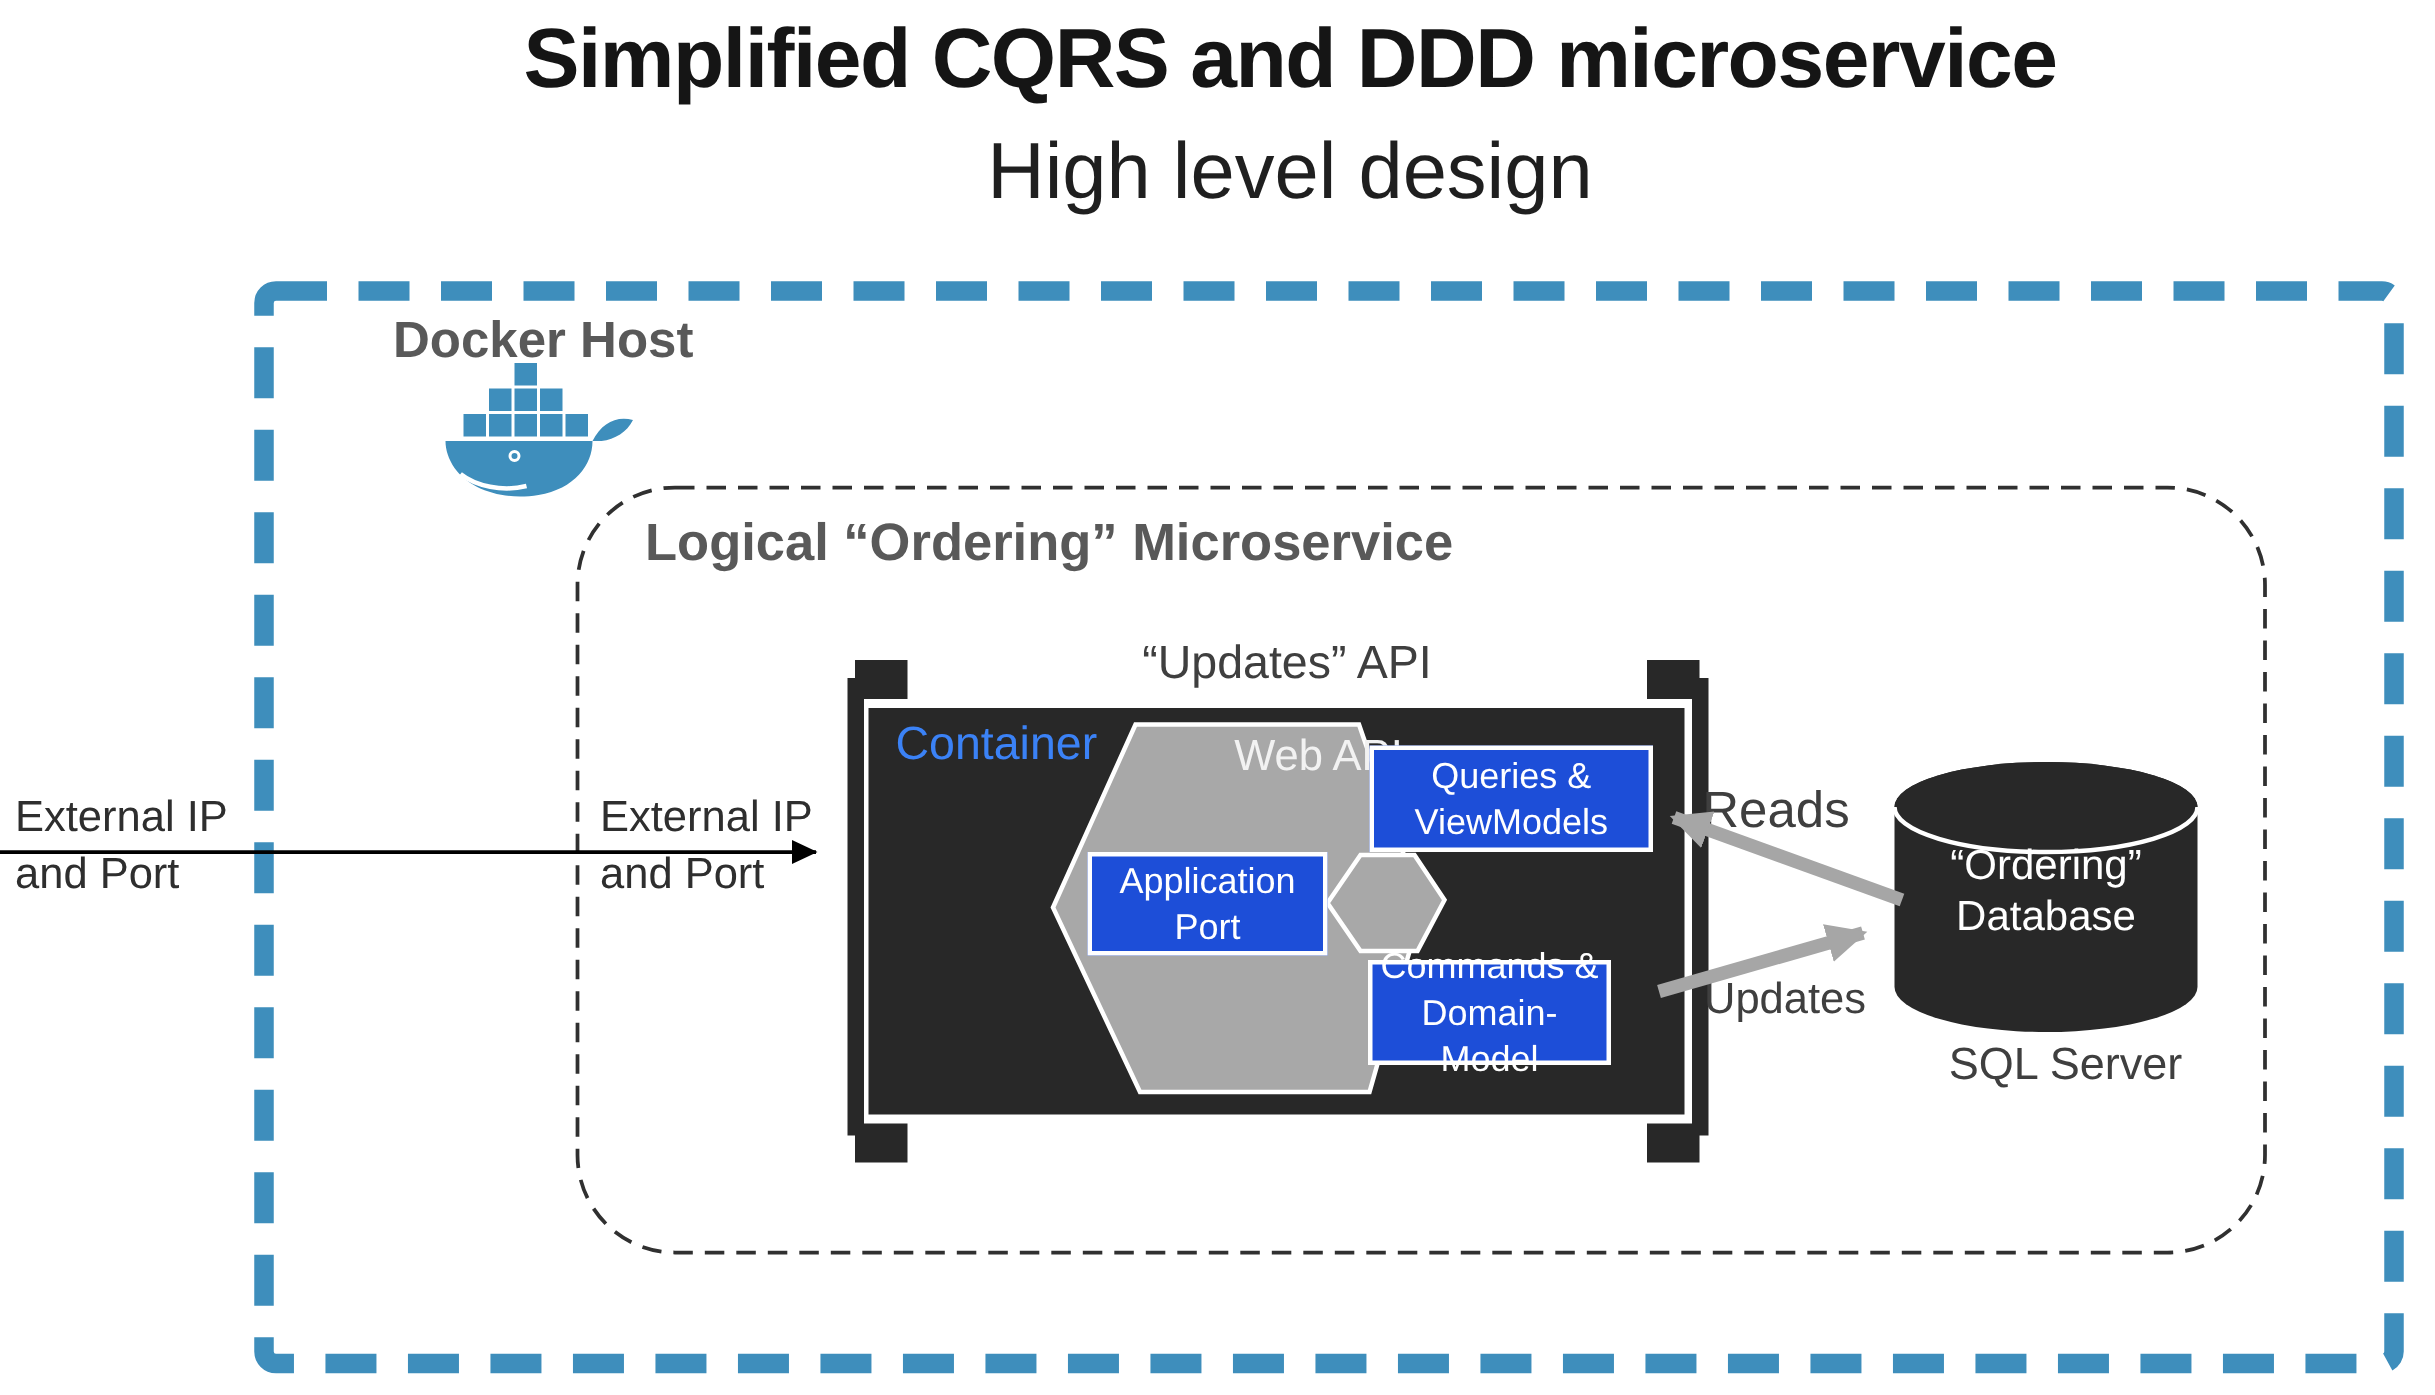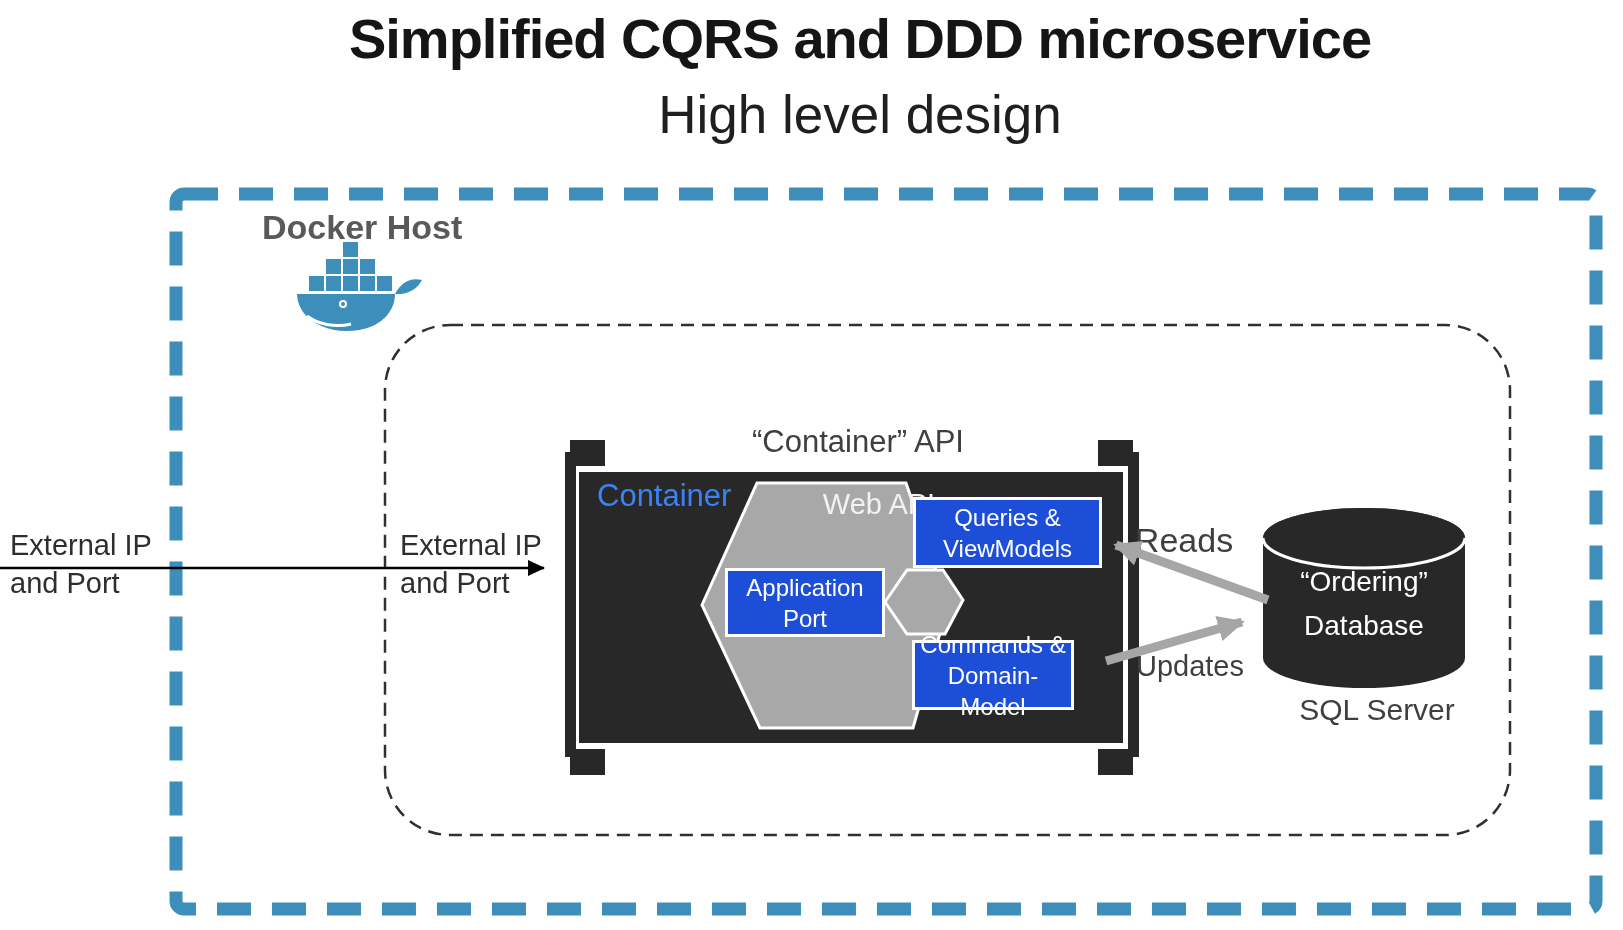--- a/index.html
+++ b/index.html
@@ -31,21 +31,21 @@
   .container-label { left:597px; top:478px; font-size:31px; color:#3b82f6; z-index:4; }
   .webapi-label { left:804px; top:488px; width:150px; text-align:center; font-size:29px; color:#f2f2f2; z-index:4; }
 
   .bluebox { position:absolute; background:#1d4ed8; border:3px solid #fff; z-index:4;
     display:flex; align-items:center; justify-content:center; text-align:center;
     color:#fff; font-size:24px; line-height:31px; white-space:pre-line; }
   .box-queries  { left:913px; top:497px; width:189px; height:71px; }
   .box-app      { left:725px; top:568px; width:160px; height:69px; }
   .box-commands { left:912px; top:640px; width:162px; height:70px; }
 
-  .db-label { left:1264px; top:560px; width:200px; text-align:center; font-size:28px; line-height:44px; color:#fff; z-index:4; }
+  .db-label { left:1264px; top:560px; width:200px; text-align:center; font-size:28px; line-height:34px; color:#fff; z-index:4; }
   .sql-label { left:1277px; top:693px; width:200px; text-align:center; font-size:30px; color:#3f3f3f; z-index:4; }
   .reads-label { left:1128px; top:521px; width:112px; text-align:center; font-size:34px; color:#3f3f3f; z-index:4; }
   .updates-label { left:1130px; top:650px; width:120px; text-align:center; font-size:29px; color:#3f3f3f; z-index:4; }
 
   .endpoint { font-size:29px; line-height:38px; color:#2e2e2e; z-index:4; }
   .ext-label { left:10px; top:526px; }
   .int-label { left:400px; top:526px; }
 
   svg.layer { position:absolute; left:0; top:0; pointer-events:none; }
   #svg-back { z-index:2; }
@@ -74,21 +74,22 @@
       <rect x="69" y="36" width="15" height="15"></rect>
       <rect x="86" y="36" width="15" height="15"></rect>
       <path d="M6,54 L104,54 C110,42 120,37 131,40 C127,48 119,53 110,54 L104,54
                C104,70 92,86 68,90 C44,94 22,86 12,72 C8,66 6,60 6,54 Z"></path>
       <path d="M104,54 C104,60 100,66 94,70 L97,78 C106,72 110,63 110,54 Z" opacity="0"></path>
     </g>
     <path d="M16,76 C26,84 44,88 60,84" stroke="#fff" stroke-width="3" fill="none"></path>
     <circle cx="52" cy="64" r="3" fill="none" stroke="#fff" stroke-width="2"></circle>
   </svg>
 
-  <div class="label api-label">“Container” API</div>
+  <div class="label ms-label">Logical “Ordering” Microservice</div>
+  <div class="label api-label">“Updates” API</div>
 
   <div class="frame bar-left"></div>
   <div class="frame bar-right"></div>
   <div class="frame tab tab-tl"></div>
   <div class="frame tab tab-tr"></div>
   <div class="frame tab tab-bl"></div>
   <div class="frame tab tab-br"></div>
   <div class="abs container-body"></div>
 
   <div class="label container-label">Container</div>

